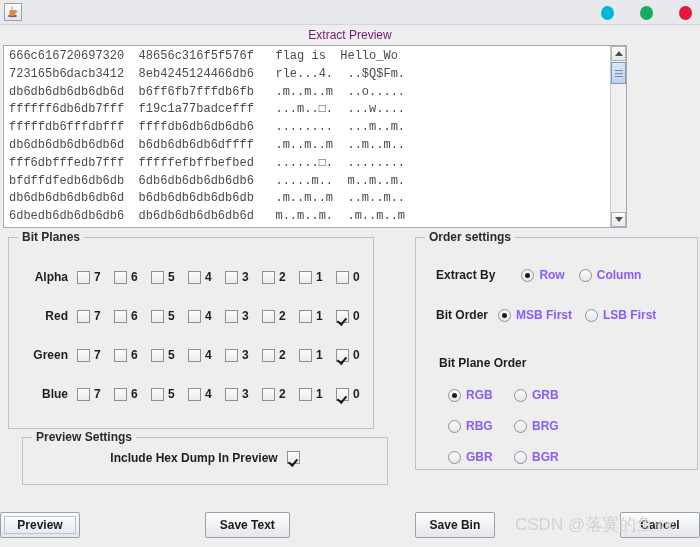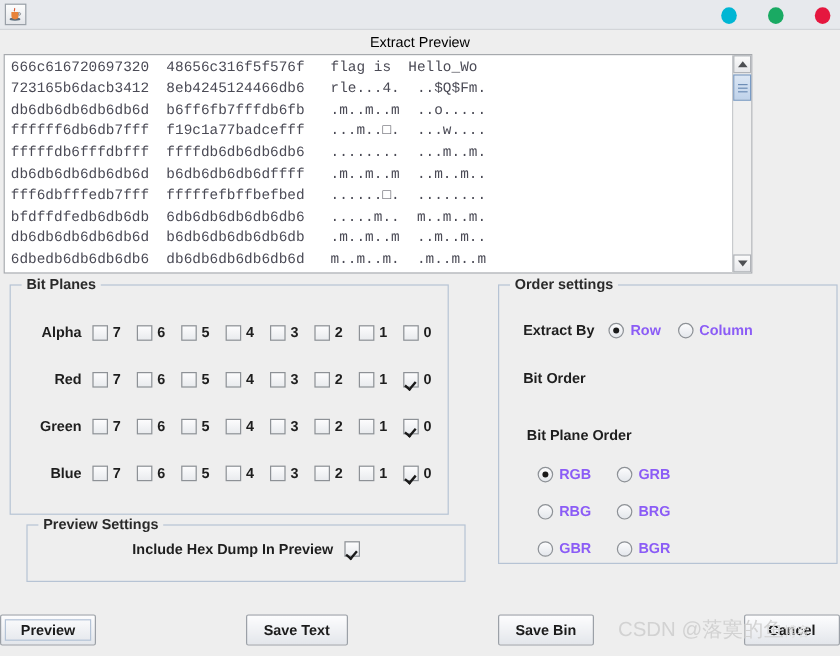--- a/index.html
+++ b/index.html
@@ -36,21 +36,21 @@
     height: 25px; display: flex; align-items: center; gap: 26px;
   }
   .win-dot { width: 13px; height: 14px; border-radius: 50%; }
 
   
   .caption {
     position: absolute; left: 0; top: 25px;
     width: 700px; height: 20px;
     background: #eeeeee;
     display: flex; align-items: center; justify-content: center;
-    font-size: 12px; color: #000000;
+    font-size: 12px; color: #701a75;
   }
 
   
   .preview-wrap {
     position: absolute; left: 3px; top: 45px;
     width: 624px; height: 183px;
     background: #ffffff;
     border: 1px solid #a6a9ad;
     display: flex;
   }
@@ -416,36 +416,46 @@
               <span class="bp-num">0</span>
             </div>
           </div>
         </div>
       </div>
   </div>
 
   <div class="group" id="ordersettings">
     <div class="group-title">Order settings</div>
 
-    <div class="os-row" id="row-extractby" style="left:20px; top:30px; gap:12px;">
+    <div class="os-row" id="row-extractby" style="left:20px; top:30px; gap:26px;">
       <span class="os-label">Extract By</span>
       <div id="extractby-opts" style="display:flex; align-items:center; gap:14px;">
           <div class="radio-opt">
             <span class="rb sel"></span>
             <span>Row</span>
           </div>
           <div class="radio-opt">
             <span class="rb"></span>
             <span>Column</span>
           </div>
         </div>
     </div>
 
     <div class="os-row" id="row-bitorder" style="left:20px; top:70px; gap:10px;">
       <span class="os-label">Bit Order</span>
+      <div id="bitorder-opts" style="display:flex; align-items:center; gap:13px;">
+          <div class="radio-opt">
+            <span class="rb sel"></span>
+            <span>MSB First</span>
+          </div>
+          <div class="radio-opt">
+            <span class="rb"></span>
+            <span>LSB First</span>
+          </div>
+        </div>
     </div>
 
     <div class="bpo-title" style="left:23px; top:118px;">Bit Plane Order</div>
     <div class="bpo-grid" id="bpo-grid" style="left:32px; top:150px;">
         <div class="radio-opt">
           <span class="rb sel"></span>
           <span>RGB</span>
         </div>
         <div class="radio-opt">
           <span class="rb"></span>

